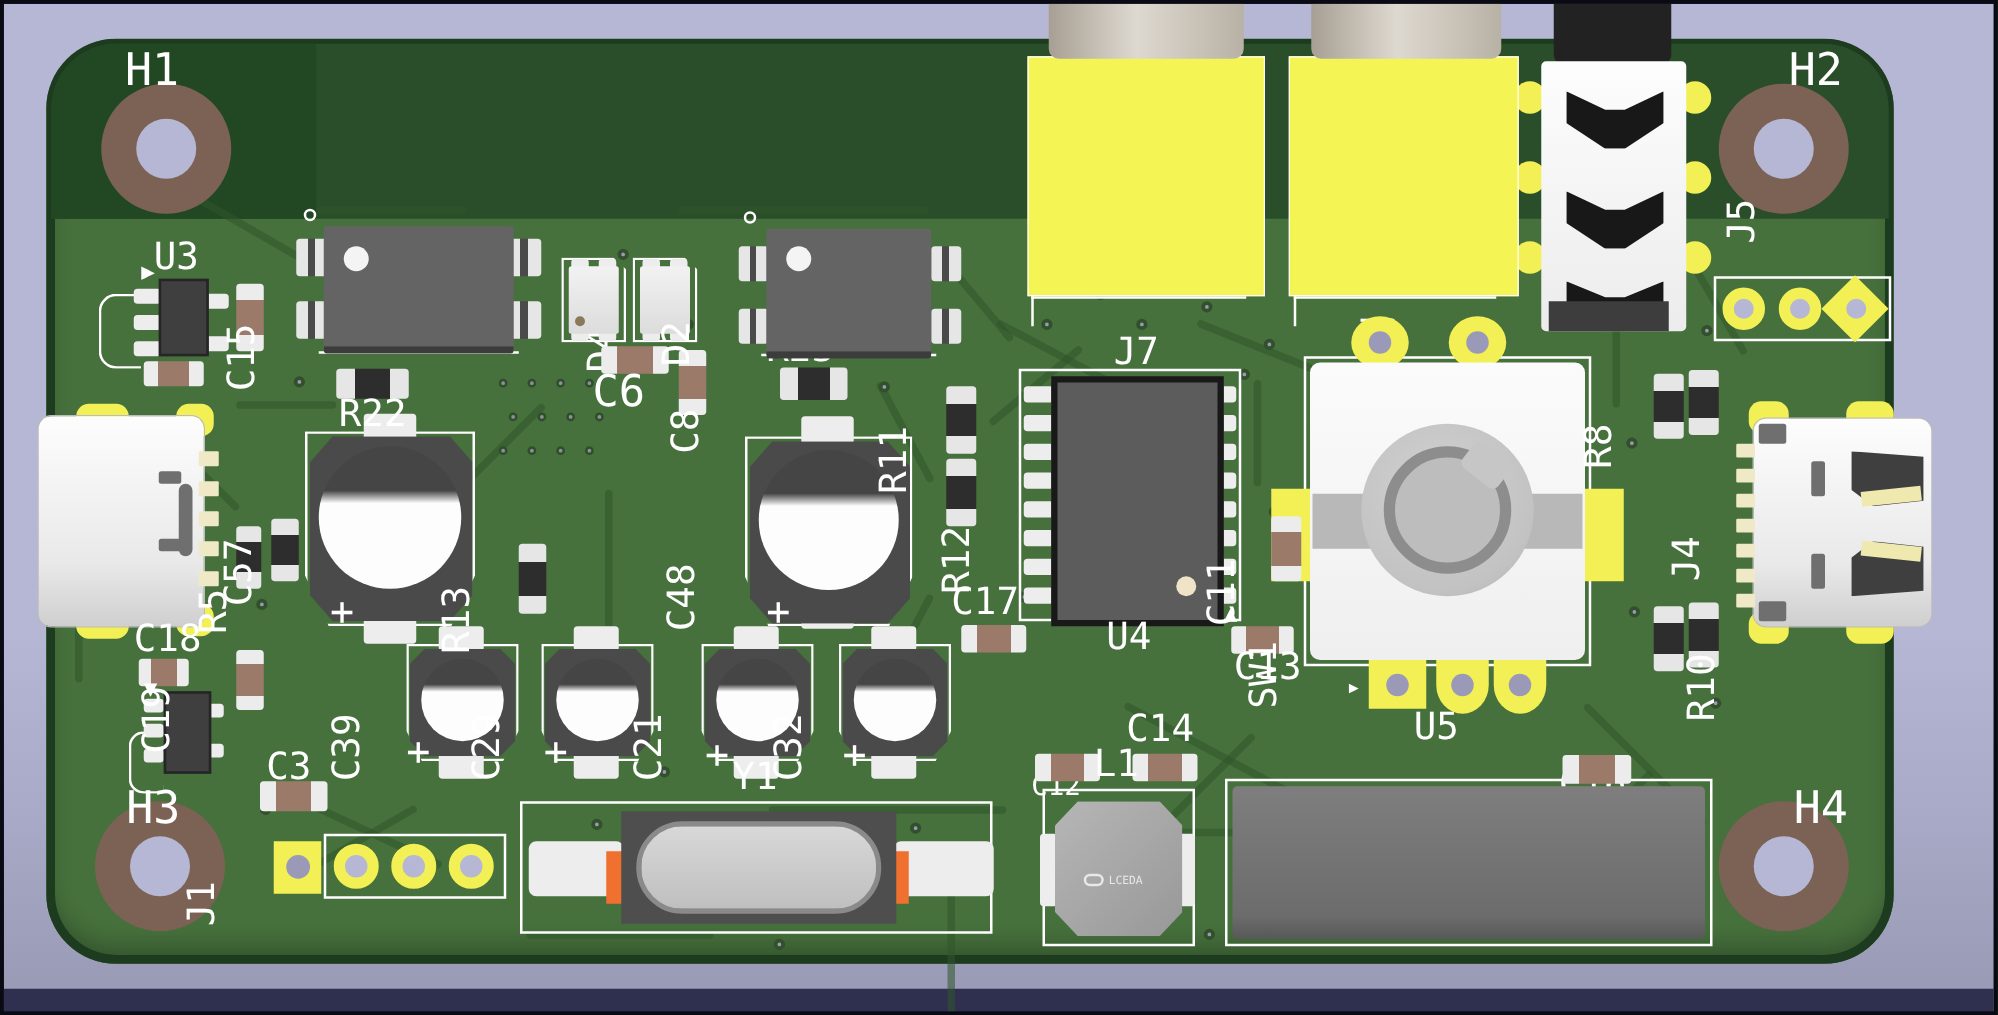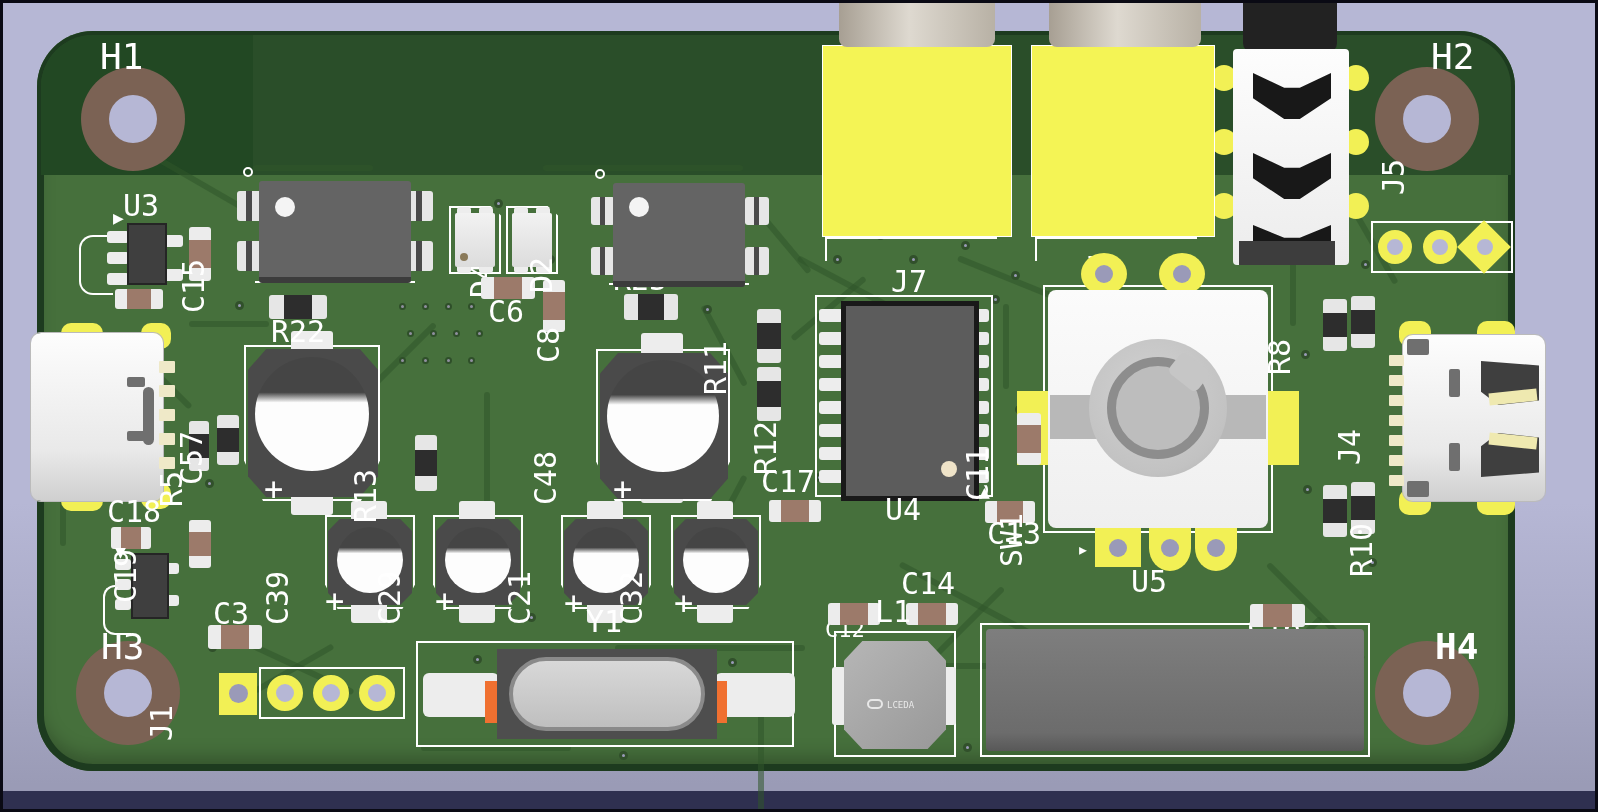--- a/index.html
+++ b/index.html
@@ -264,25 +264,25 @@
       <div class="abs gvia" style="left: 54px; top: 27px;"></div>
       <div class="abs gvia" style="left: 77px; top: 27px;"></div>
       <div class="abs gvia" style="left: 0px; top: 54px;"></div>
       <div class="abs gvia" style="left: 23px; top: 54px;"></div>
       <div class="abs gvia" style="left: 46px; top: 54px;"></div>
       <div class="abs gvia" style="left: 69px; top: 54px;"></div>
     </div>
 <span class="lbl" style="position: absolute; left: 97px; top: 36px; font-size: 36px;">H1</span>
     <span class="lbl" style="position: absolute; left: 1428px; top: 36px; font-size: 36px;">H2</span>
     <span class="lbl" style="position: absolute; left: 98px; top: 626px; font-size: 36px;">H3</span>
-    <span class="lbl" style="position: absolute; left: 1432px; top: 626px; font-size: 36px; font-weight: bold;">H4</span>
+    <span class="lbl" style="position: absolute; left: 1432px; top: 626px; font-size: 36px;">H4</span>
     <span class="lbl v" style="position: absolute; left: 1406px; top: 162px; font-size: 30px;">J5</span>
     <span class="lbl" style="position: absolute; left: 120px; top: 188px; font-size: 30px;">U3</span>
     <span class="lbl v" style="position: absolute; left: 206px; top: 280px; font-size: 30px;">C15</span>
-    <span class="lbl" style="position: absolute; left: 485px; top: 294px; font-size: 30px;">C6</span>
+    <span class="lbl" style="position: absolute; left: 471px; top: 294px; font-size: 35px;">C6</span>
     <span class="lbl v" style="position: absolute; left: 561px; top: 330px; font-size: 30px;">C8</span>
     <span class="lbl v" style="position: absolute; left: 494px; top: 265px; font-size: 30px; z-index: 5;">D4</span>
     <span class="lbl v" style="position: absolute; left: 554px; top: 260px; font-size: 30px;">D2</span>
     <span class="lbl" style="position: absolute; left: 610px; top: 262px; font-size: 30px; z-index: 5;">R23</span>
     <span class="lbl" style="position: absolute; left: 268px; top: 314px; font-size: 30px;">R22</span>
     <span class="lbl v" style="position: absolute; left: 204px; top: 452px; font-size: 30px;">C57</span>
     <span class="lbl v" style="position: absolute; left: 184px; top: 474px; font-size: 30px;">R5</span>
     <span class="lbl v" style="position: absolute; left: 378px; top: 490px; font-size: 30px;">R13</span>
     <span class="lbl v" style="position: absolute; left: 558px; top: 472px; font-size: 30px;">C48</span>
     <span class="lbl v" style="position: absolute; left: 290px; top: 592px; font-size: 30px;">C39</span>

